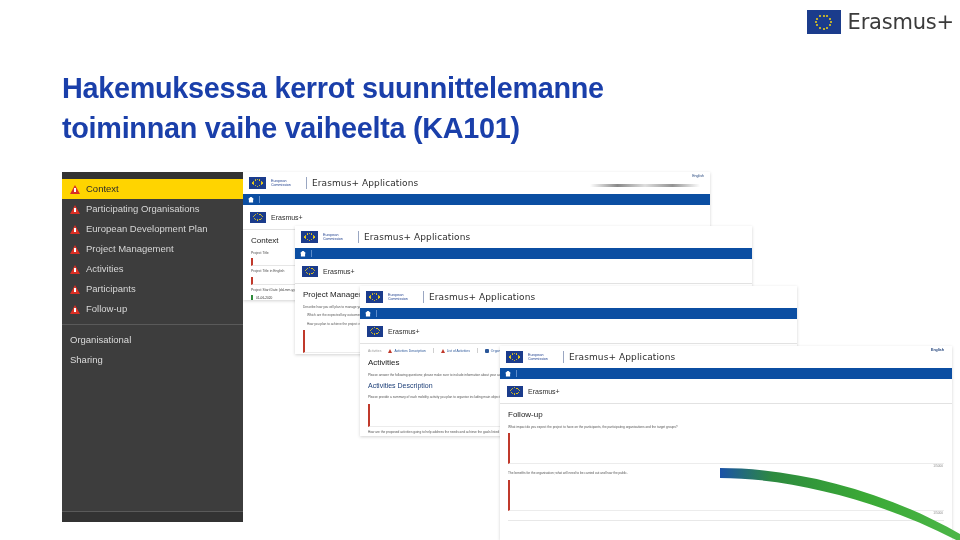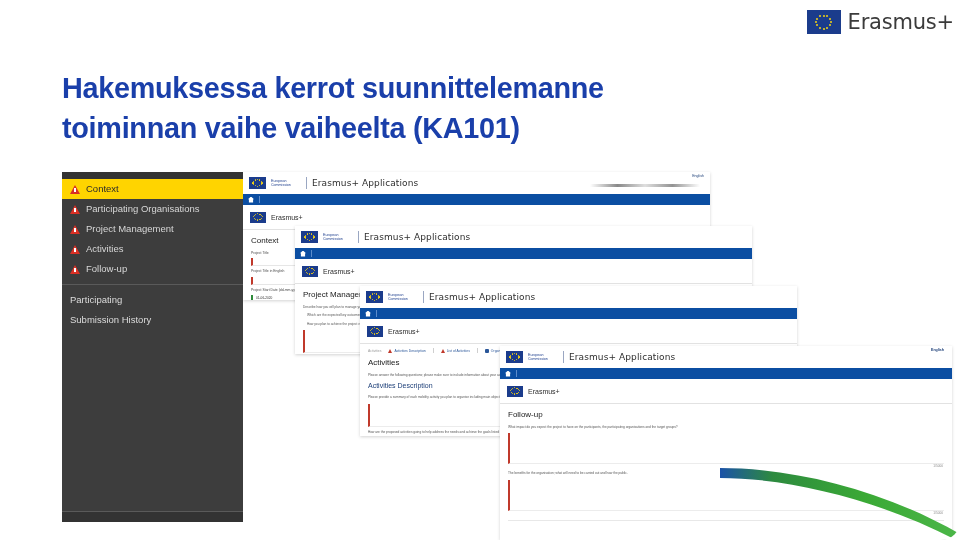--- a/index.html
+++ b/index.html
@@ -1,21 +1,21 @@
 <!DOCTYPE html>
 <html><head>
 <meta charset="utf-8">
 <style>
   html,body{margin:0;padding:0;}
   body{
     width:960px;height:540px;overflow:hidden;position:relative;
     background:#ffffff;
     font-family:"Liberation Sans", sans-serif;
   }
-  #stage{position:absolute;inset:0;width:960px;height:540px;overflow:hidden;border-radius:19px;}
+  #stage{position:absolute;inset:0;width:960px;height:540px;overflow:hidden;}
 
   
   .brand{position:absolute;right:6px;top:10px;display:flex;align-items:center;gap:7px;}
   .euflag{width:34px;height:24px;background:#1b3c8c;position:relative;display:block;}
   .euflag .star{position:absolute;width:2px;height:2px;background:#f5d312;border-radius:50%;}
   .brand-word{font-size:21px;color:#3b3b3b;font-family:"DejaVu Sans",sans-serif;letter-spacing:-0.2px;}
 
   
   .headline{
     position:absolute;left:62px;top:68px;width:760px;
@@ -382,38 +382,46 @@
         <div class="nav-item active">
           <span class="warn"></span>
           <span class="nav-label">Context</span>
         </div>
         <div class="nav-item">
           <span class="warn"></span>
           <span class="nav-label">Participating Organisations</span>
         </div>
         <div class="nav-item">
           <span class="warn"></span>
+          <span class="nav-label">European Development Plan</span>
+        </div>
+        <div class="nav-item">
+          <span class="warn"></span>
           <span class="nav-label">Project Management</span>
         </div>
         <div class="nav-item">
           <span class="warn"></span>
           <span class="nav-label">Activities</span>
+        </div>
+        <div class="nav-item">
+          <span class="warn"></span>
+          <span class="nav-label">Participants</span>
         </div>
         <div class="nav-item">
           <span class="warn"></span>
           <span class="nav-label">Follow-up</span>
         </div>
       </div>
     <div class="divider"></div>
     <div id="subItems">
         <div class="sub-item">
-          <span>Participating</span>
+          <span>Organisational</span>
         </div>
         <div class="sub-item">
-          <span>Submission History</span>
+          <span>Sharing</span>
         </div>
       </div>
     <div class="foot"></div>
   </div>
 
   <div class="swoosh">
     <svg width="240" height="110" viewBox="0 0 240 110">
       <defs>
         <linearGradient id="sg" x1="0" y1="0" x2="1" y2="0">
           <stop offset="0%" stop-color="#1b52a8"></stop>

